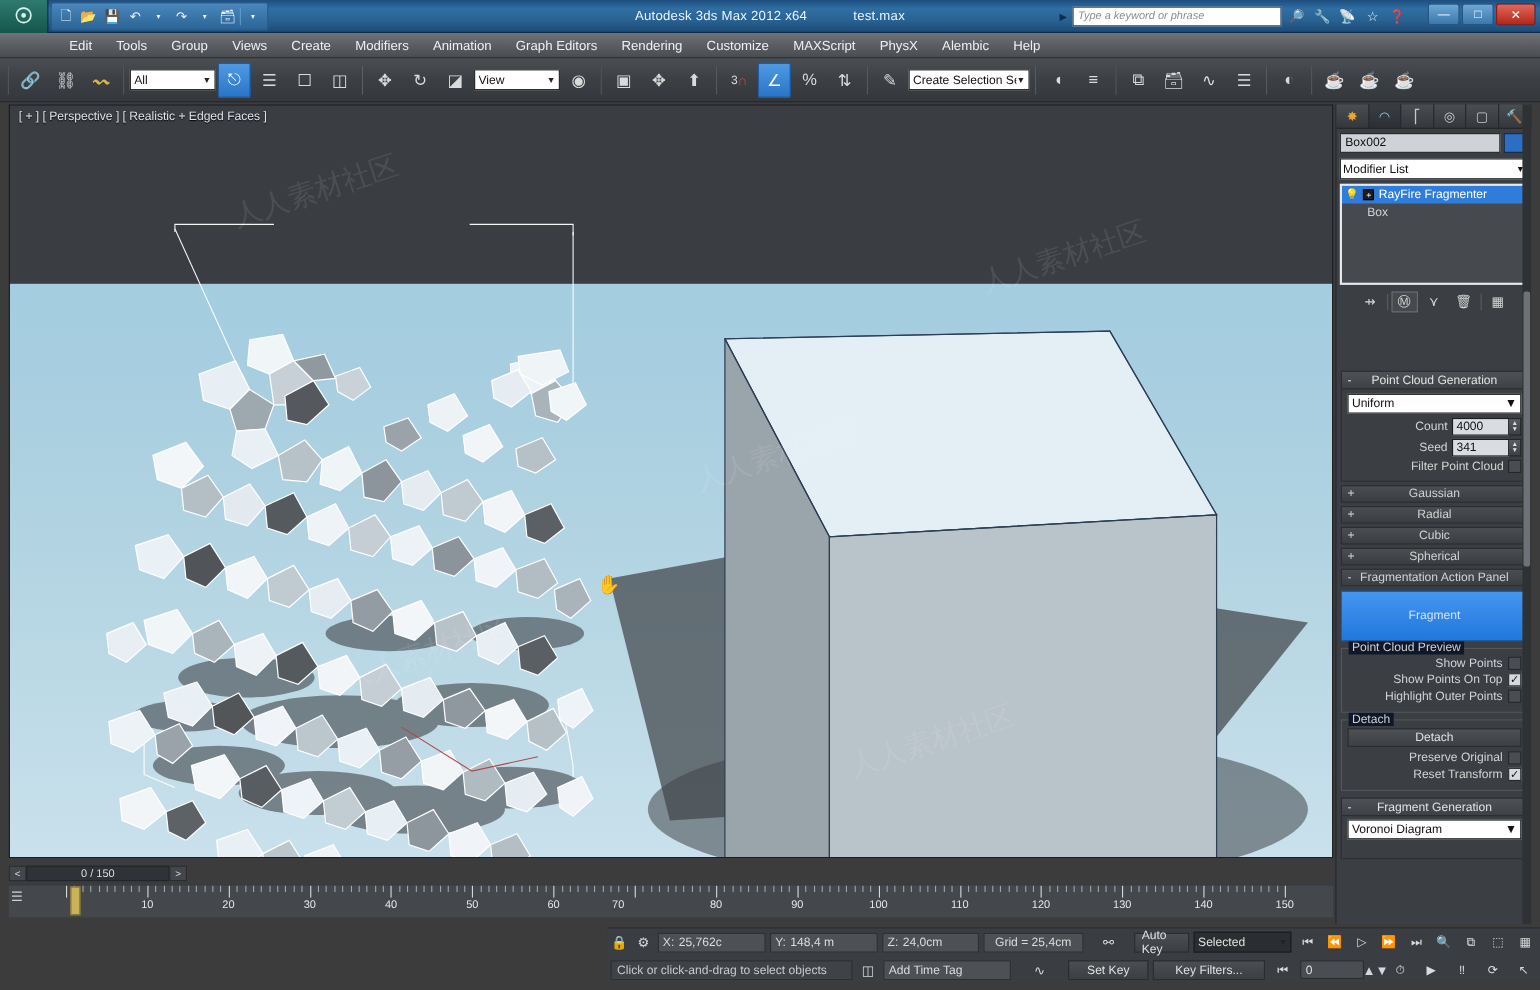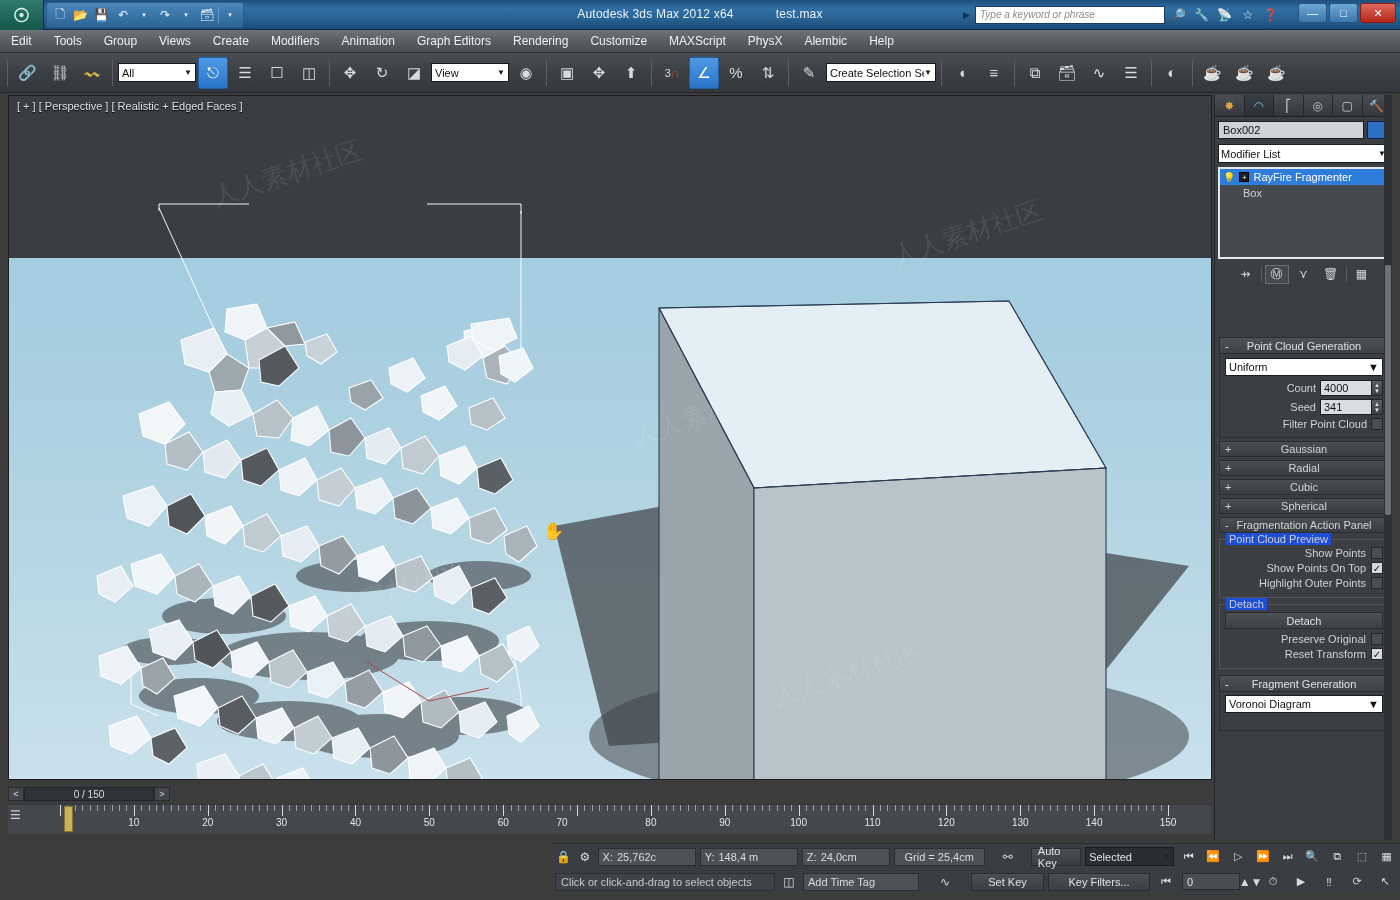--- a/index.html
+++ b/index.html
@@ -55,21 +55,21 @@
     width:29px; height:20px; display:flex; align-items:center; justify-content:center;
     background:linear-gradient(180deg,#6ea8d6,#3b77ac); border:1px solid #27557f;
     border-radius:3px; color:#fff; font-size:11px;
   }
   .wbtn.close { background:linear-gradient(180deg,#e06a5c,#b4261a); border-color:#8c1a10; width:36px; }
 
   
   .menubar {
     position:absolute; left:0; top:30px; width:1400px; height:23px;
     background:linear-gradient(180deg,#6f7377 0%, #5a5e62 50%, #4a4e52 100%);
-    display:flex; align-items:center; gap:0;
+    display:flex; align-items:center; padding-left:52px; gap:0;
     border-bottom:1px solid #2d2f31;
   }
   .menubar .mi { padding:2px 11px; font-size:12px; color:#f0f0f0; }
 
   
   .toolbar {
     position:absolute; left:0; top:53px; width:1400px; height:40px;
     background:linear-gradient(180deg,#4b4f53 0%, #3c4044 48%, #34383c 100%);
     display:flex; align-items:center; padding:0 4px; gap:2px;
     border-bottom:1px solid #23262a;
@@ -191,21 +191,21 @@
   .fragbtn {
     height:46px; margin:4px 4px 2px 4px;
     background:linear-gradient(180deg,#4596f0,#2277dd);
     border:1px solid #1b5fae; display:flex; align-items:center; justify-content:center;
     font-size:11px; color:#cfe4fb;
   }
   .group {
     border:1px solid #53575b; margin:6px 4px 2px 4px; padding:7px 5px 5px 5px; position:relative;
   }
   .group .gtitle {
-    position:absolute; top:-7px; left:6px; background:#1d4ed8; padding:0 3px; font-size:11px; color:#cfcfcf;
+    position:absolute; top:-7px; left:6px; background:#0f172a; padding:0 3px; font-size:11px; color:#cfcfcf;
   }
   .grow { display:flex; align-items:center; justify-content:flex-end; gap:5px; margin-bottom:3px; font-size:11px; }
   .pbtn {
     width:100%; height:17px; background:linear-gradient(180deg,#4d5155,#3d4145);
     border:1px solid #2a2d30; display:flex; align-items:center; justify-content:center;
     font-size:11px; color:#e0e0e0; margin-bottom:4px;
   }
   .scrollstrip {
     position:absolute; right:0; top:0; width:8px; bottom:0; background:#2f3235;
   }
@@ -630,20 +630,21 @@
       <div class="subhead">
         <span class="pm">+</span>
         <span class="rt">Spherical</span>
       </div>
 
       <div class="subhead">
         <span class="pm">-</span>
         <span class="rt">Fragmentation Action Panel</span>
       </div>
 
+      <div class="fragbtn">Fragment</div>
 
       <div class="group">
         <span class="gtitle">Point Cloud Preview</span>
         <div class="grow">
           <span>Show Points</span>
           <span class="cbox"></span>
         </div>
         <div class="grow">
           <span>Show Points On Top</span>
           <span class="cbox checked">✓</span>

